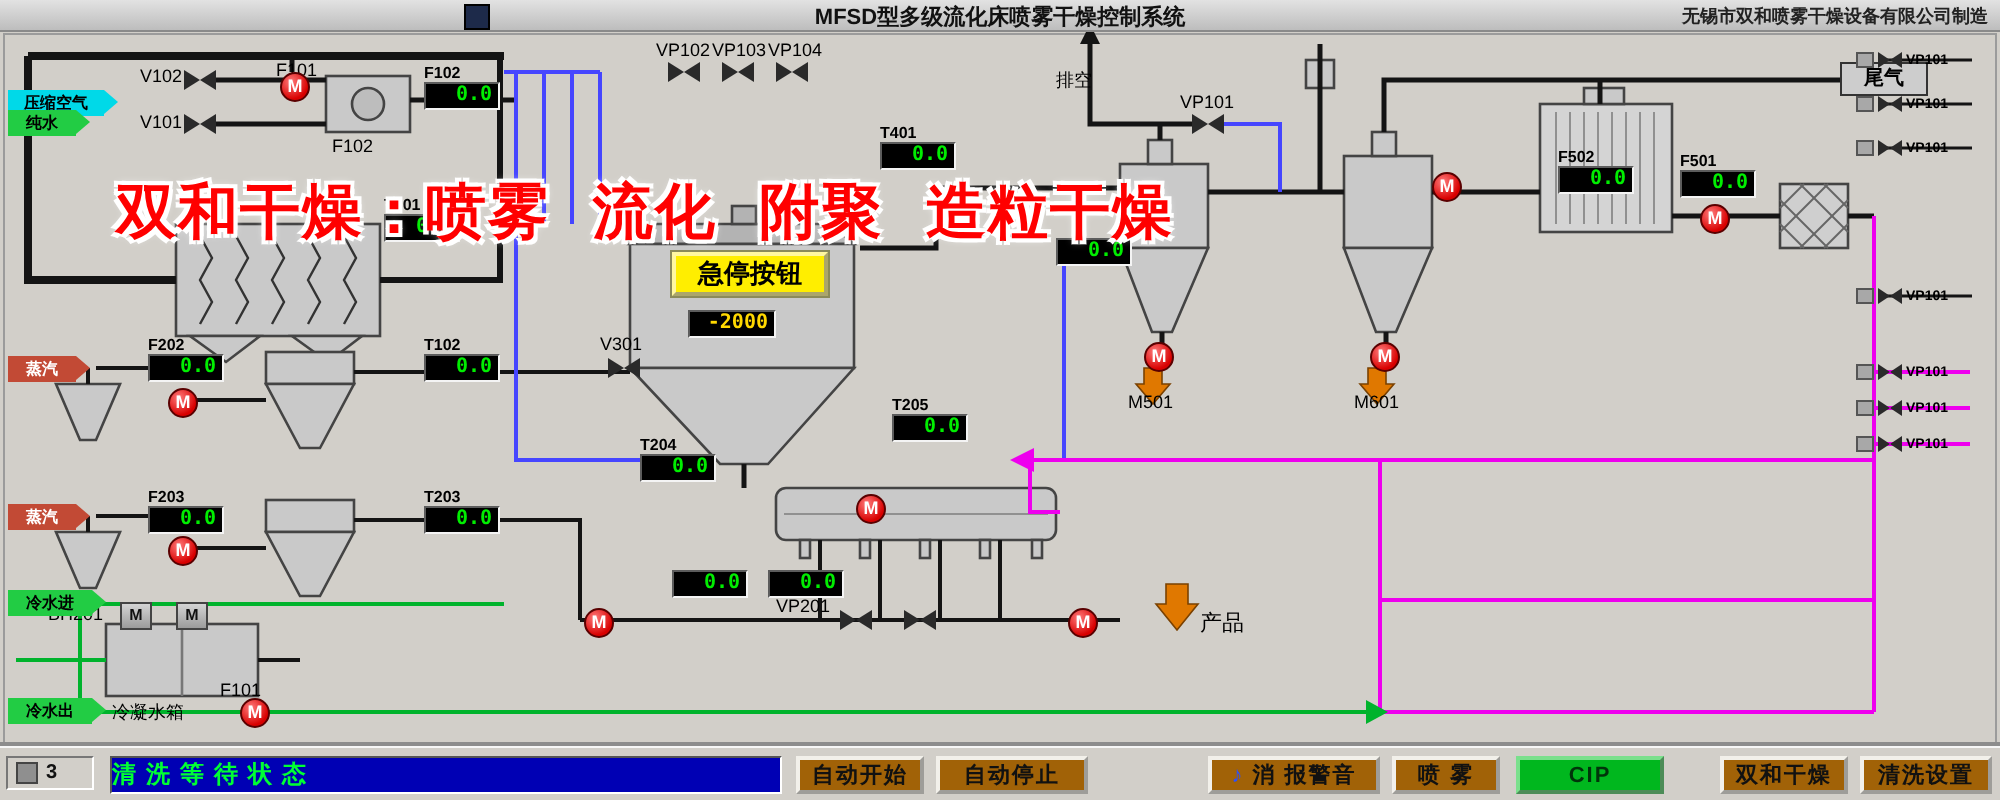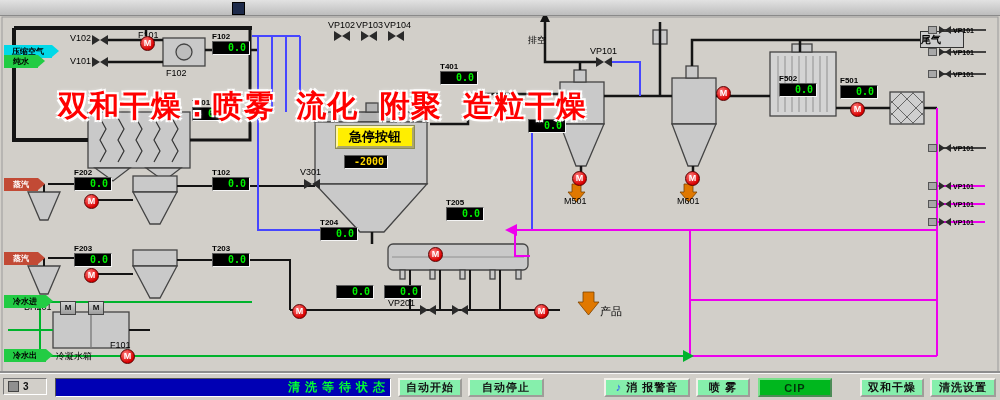--- a/index.html
+++ b/index.html
@@ -35,44 +35,46 @@
   .stackrow .valve::before,.stackrow .valve::after{border-top-width:4px;border-bottom-width:4px}
   .stackrow .valve::before{border-left-width:6px}
   .stackrow .valve::after{border-right-width:6px}
   .mini{width:9px;height:8px;background:#a8a8a8;border:1px solid #555;box-sizing:border-box}
   .stag{font-size:7px;font-weight:bold;color:#000;white-space:nowrap}
 
   .arrowbox{position:absolute;height:13px;background:var(--c,#888);color:#000;font-size:8px;line-height:13px;font-weight:bold;text-align:center;z-index:3;padding:0 2px;white-space:nowrap}
   .arrowbox::after{content:"";position:absolute;right:-7px;top:0;border-top:6.5px solid transparent;border-bottom:6.5px solid transparent;border-left:7px solid var(--c,#888)}
   .arrowbox.lt{color:#fff}
 
-  .boxlabel{position:absolute;height:15px;line-height:15px;background:#cdcdcd;border:1px solid #333;font-size:10px;font-weight:bold;text-align:left;z-index:3}
+  .boxlabel{position:absolute;height:15px;line-height:15px;background:#cdcdcd;border:1px solid #333;font-size:10px;font-weight:bold;text-align:center;z-index:3}
 
   .estop{position:absolute;left:336px;top:126px;width:78px;height:22px;background:#ffee00;border:2px outset #fff7a0;outline:1px solid #8a8a5a;font-size:13px;font-weight:bold;color:#000;z-index:4;padding:0;font-family:inherit;cursor:pointer}
 
   .watermark{position:absolute;left:58px;top:86px;z-index:9;font-size:30px;font-weight:bold;color:#ff0000;white-space:nowrap;letter-spacing:1px;
     text-shadow:-2px -2px 0 #fff,2px -2px 0 #fff,-2px 2px 0 #fff,2px 2px 0 #fff,0 0 5px #fff}
   .wm2{word-spacing:12px}
 
   
   .bottombar{position:absolute;left:0;right:0;bottom:0;height:26px;background:#d2cfc9;border-top:1px solid #f7f7f7;box-shadow:0 -2px 0 #8d8d8d;z-index:6}
   .lcell{position:absolute;left:3px;top:4px;width:44px;height:17px;border:1px solid;border-color:#777 #fff #fff #777;display:flex;align-items:center;gap:4px;padding:0 4px;font-size:10px;font-weight:bold;color:#111;box-sizing:border-box}
   .lic{width:9px;height:9px;background:#8f8f8f;border:1px solid #444}
-  .statusbar{position:absolute;left:55px;top:4px;width:334px;height:17px;background:#0000b4;border:1px solid;border-color:#555 #fff #fff #555;color:#00ff33;font-size:12px;font-weight:bold;text-align:right;line-height:17px;letter-spacing:5px}
-  .bbtn{position:absolute;top:4px;height:19px;background:#86efac;border:2px outset #f2f0ea;font-size:11px;font-weight:bold;color:#111;padding:0;font-family:inherit;letter-spacing:1px;cursor:pointer;white-space:nowrap}
+  .statusbar{position:absolute;left:55px;top:4px;width:334px;height:17px;background:#0000b4;border:1px solid;border-color:#555 #fff #fff #555;color:#00ff33;font-size:12px;font-weight:bold;text-align:left;line-height:17px;letter-spacing:5px}
+  .bbtn{position:absolute;top:4px;height:19px;background:#a16207;border:2px outset #f2f0ea;font-size:11px;font-weight:bold;color:#111;padding:0;font-family:inherit;letter-spacing:1px;cursor:pointer;white-space:nowrap}
   .bbtn.green{background:#00b71e;color:#00340a;border-color:#7ae08c}
   .bbtn.mute::before{content:"♪ ";color:#2b50ff}
 </style>
 </head>
 <body>
 
 <div class="screen">
 
   <div class="titlebar">
     <span class="tb-icon"></span>
+    <span class="tb-title">MFSD型多级流化床喷雾干燥控制系统</span>
+    <span class="tb-co">无锡市双和喷雾干燥设备有限公司制造</span>
   </div>
 
   <svg class="layer" width="1000" height="400">
     <rect x="2" y="17" width="996" height="355" fill="none" stroke="#9b9b9b"></rect>
     <g fill="#c9c9c9" stroke="#444" stroke-width="1.3">
       <rect x="88" y="112" width="102" height="56"></rect>
       <polygon points="95,168 130,168 113,181"></polygon>
       <polygon points="146,168 181,168 164,181"></polygon>
       <rect x="163" y="38" width="42" height="28"></rect>
         <circle cx="184" cy="52" r="8" fill="#bdbdbd"></circle>

